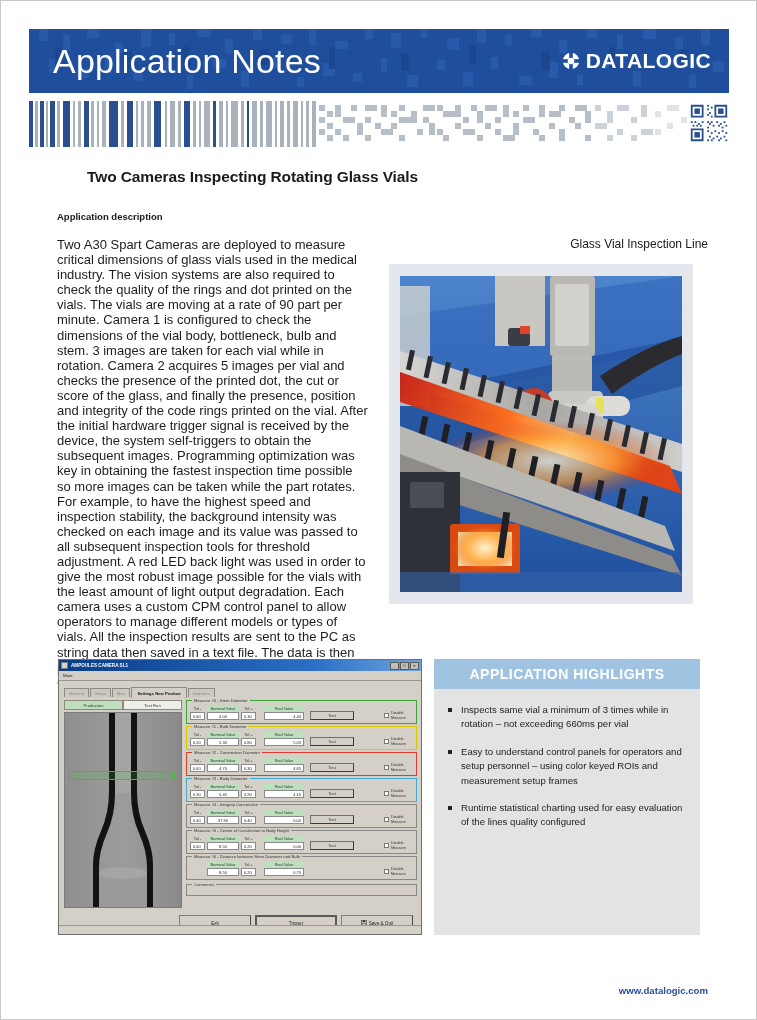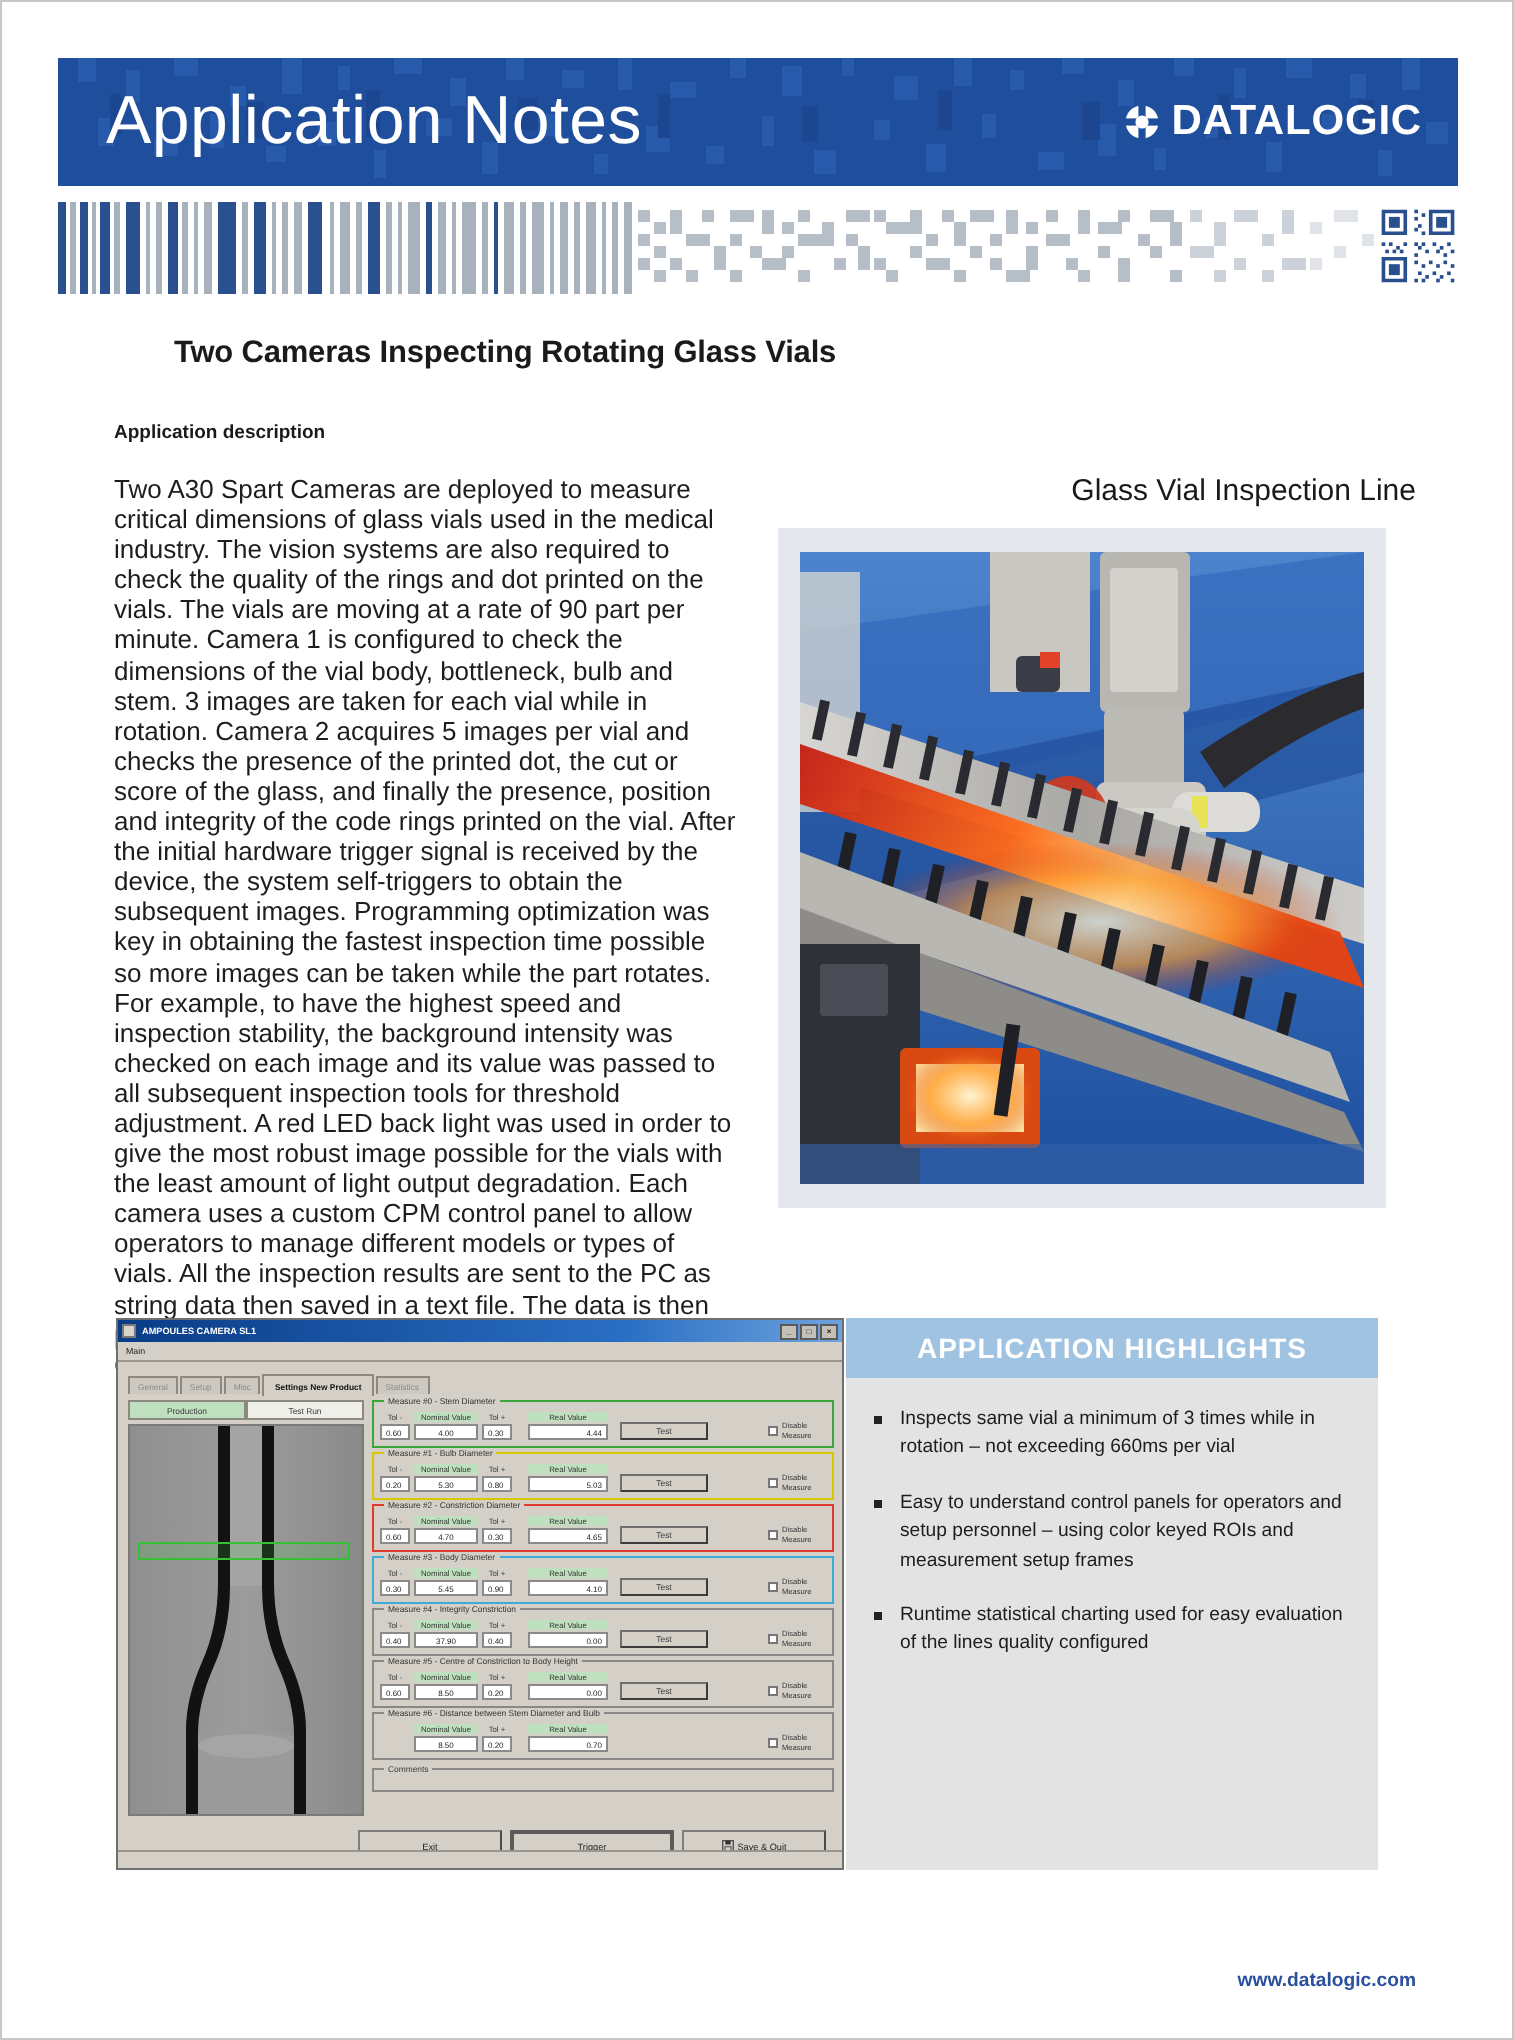--- a/index.html
+++ b/index.html
@@ -70,37 +70,37 @@
     position: absolute; left: 56px; top: 236px;
     width: 312px;
     font-size: 13px; line-height: 15.1px;
     color: #1d1d1d;
     text-align: left;
   }
 
   
   .photo-caption {
     position: absolute; right: 48px; top: 236px;
-    font-size: 15px; color: #1a1a1a; font-weight: 400;
+    font-size: 12px; color: #1a1a1a; font-weight: 400;
     white-space: nowrap;
   }
   .photo-frame {
     position: absolute; left: 388px; top: 263px;
     width: 304px; height: 340px;
     background: #e4e8ec;
     padding: 12px 11px;
   }
   .photo-inner {
     position: relative; width: 100%; height: 100%;
     overflow: hidden; background: #2f63b8;
   }
 
   
   .hl-box {
-    position: absolute; left: 422px; top: 658px;
+    position: absolute; left: 433px; top: 658px;
     width: 266px; height: 276px;
     background: #e3e3e3;
   }
   .hl-head {
     height: 30px; background: #9fc3e0;
     display: flex; align-items: center; justify-content: center;
   }
   .hl-head-text {
     color: #ffffff; font-size: 14px; font-weight: 700;
     letter-spacing: .5px;

